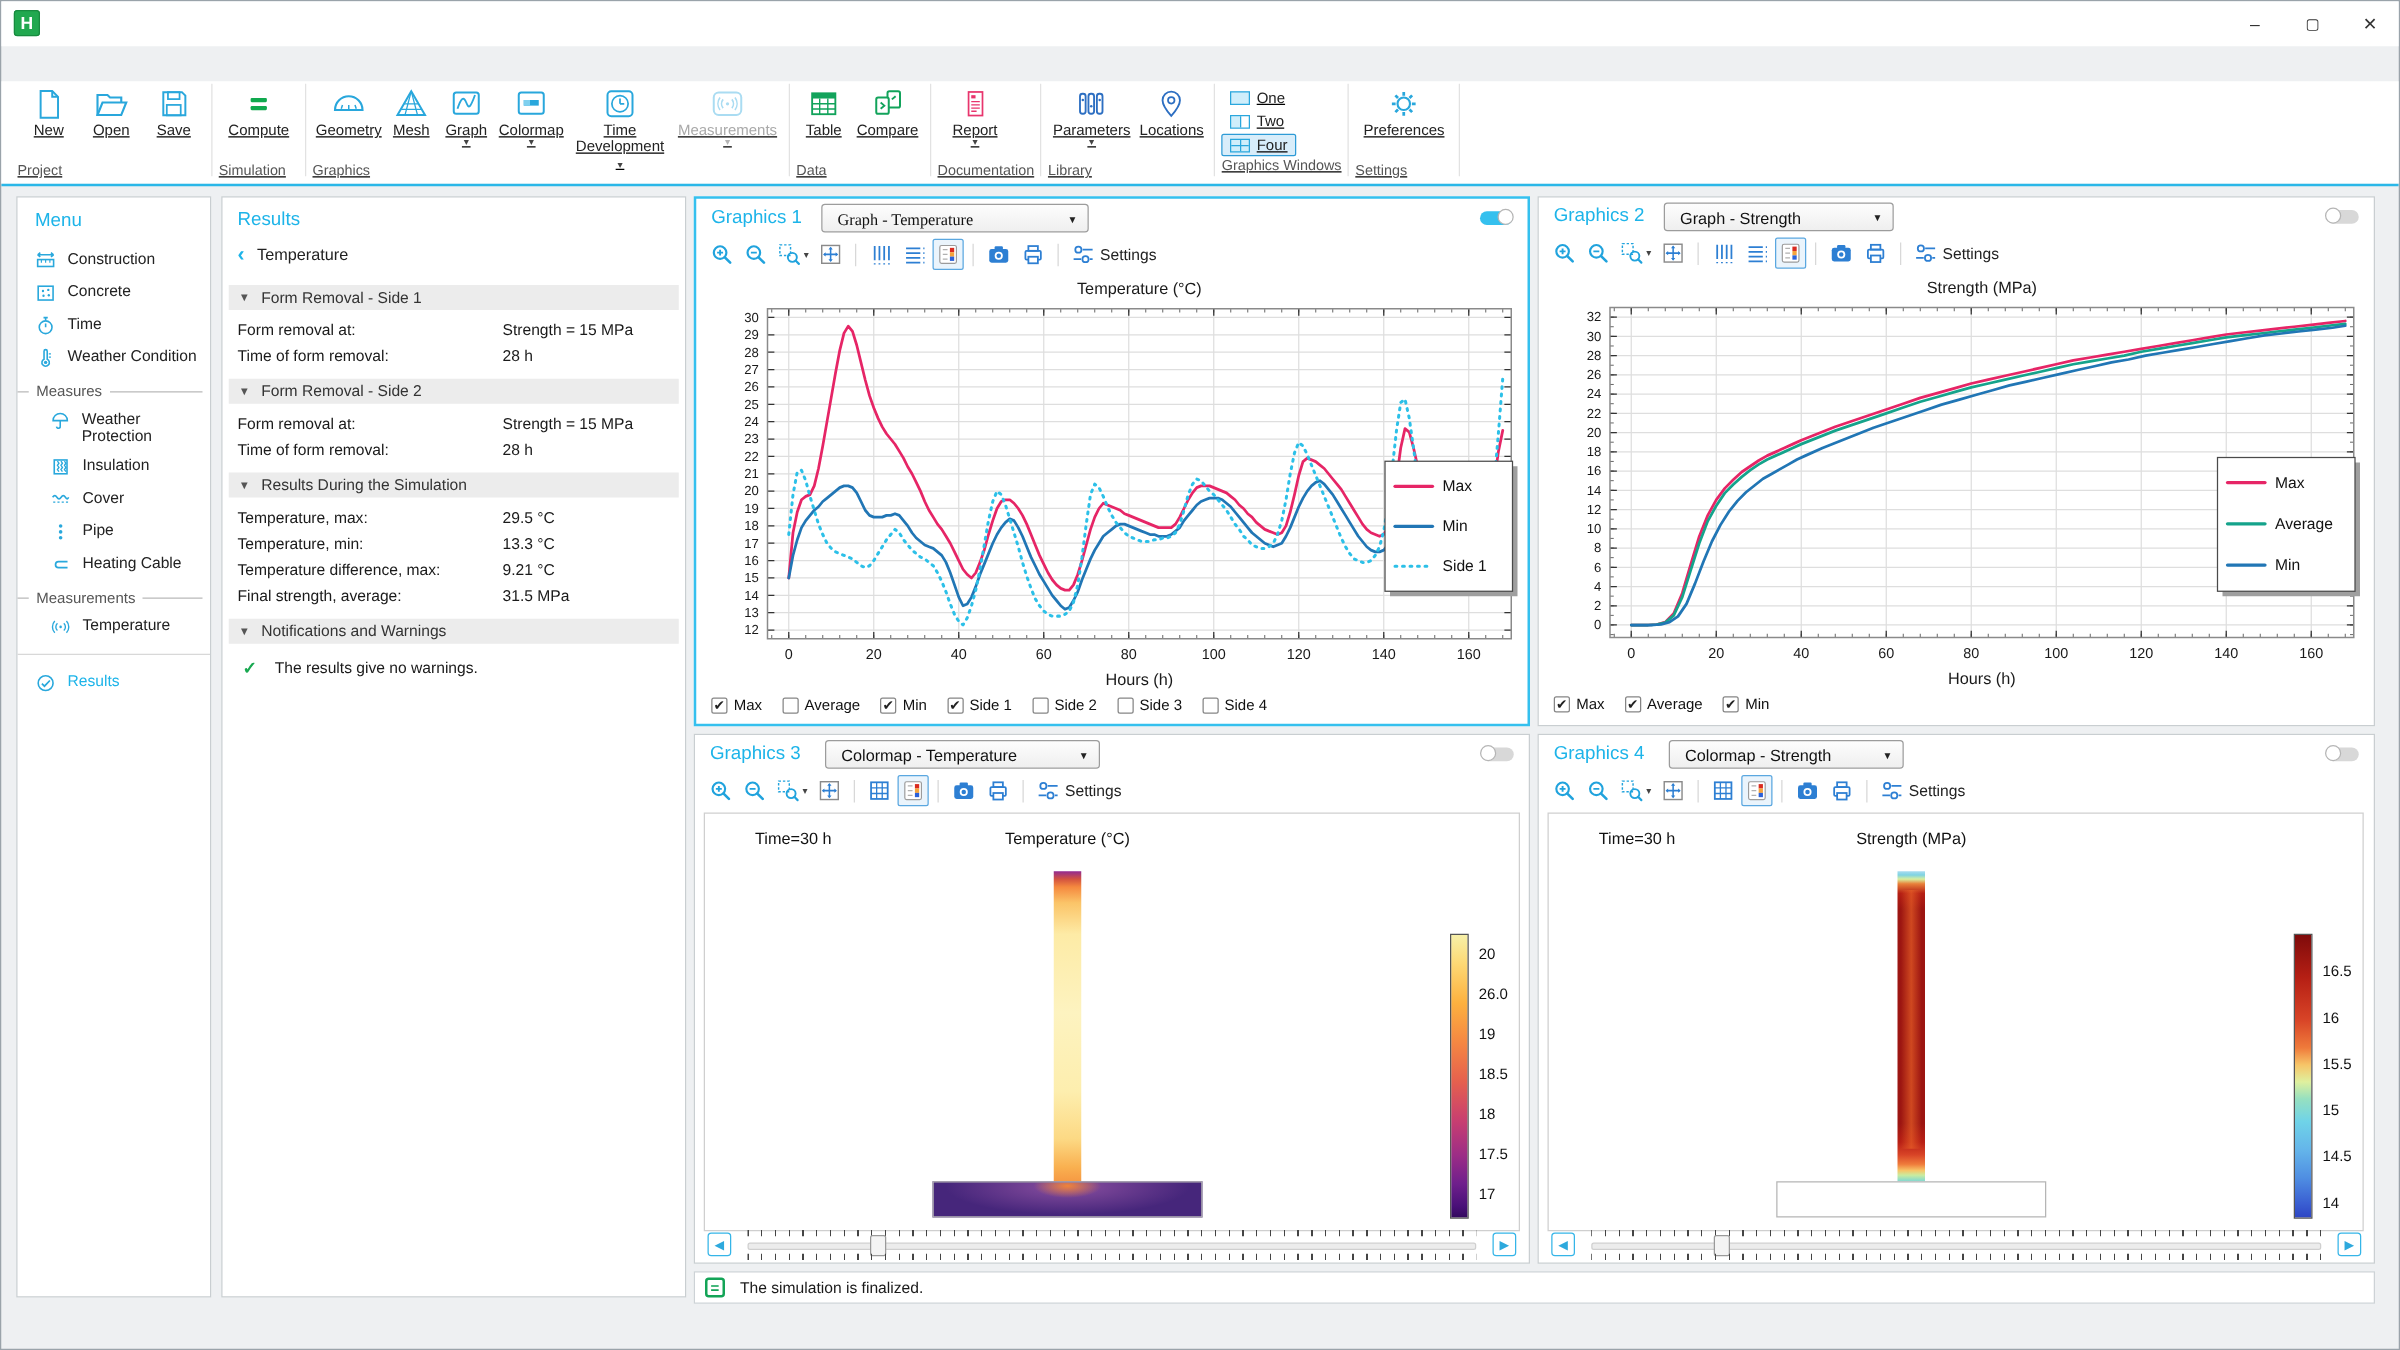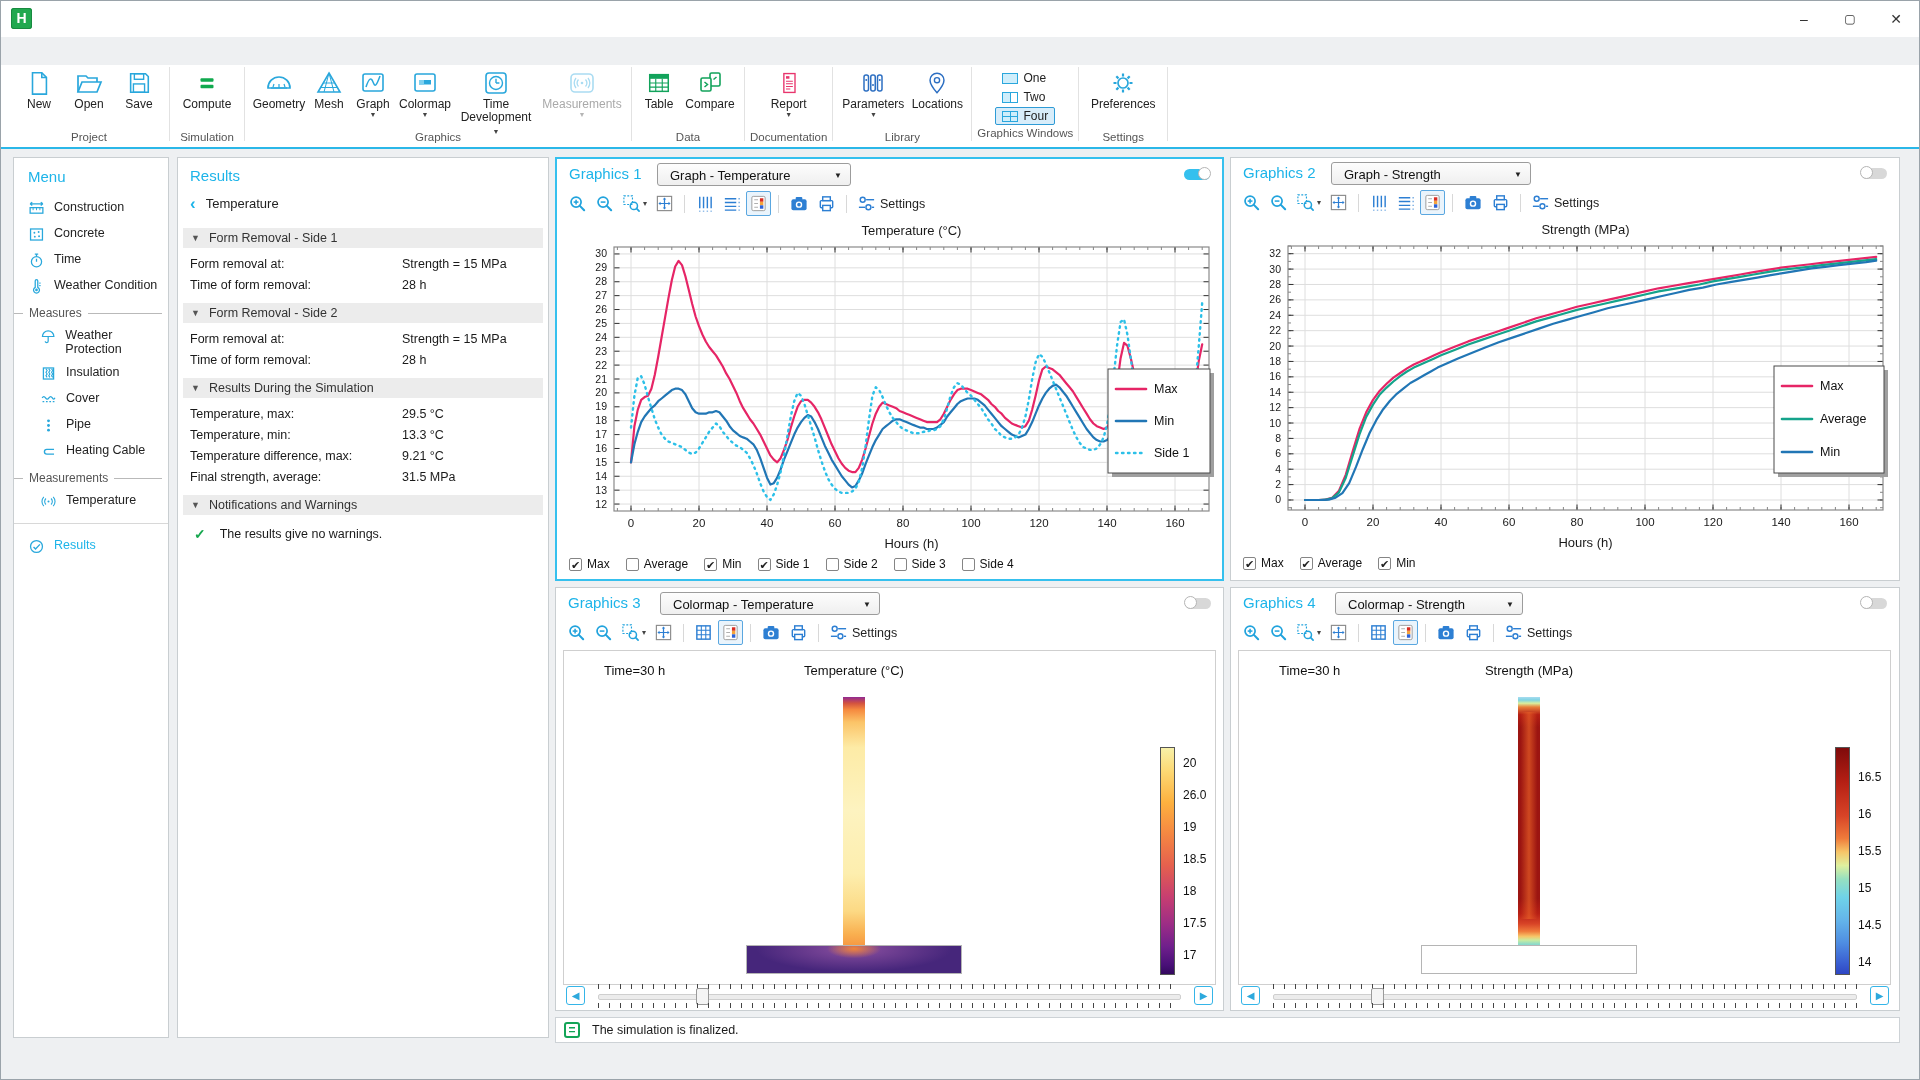--- a/index.html
+++ b/index.html
@@ -10,21 +10,21 @@
   .wintitle{position:absolute;left:0;right:0;top:8px;text-align:center;font-size:13px;color:#222;}
   .wintitle sup{font-size:8px;}
   .winctl{position:absolute;top:0;height:36px;width:46px;text-align:center;line-height:36px;font-size:14px;color:#333;}
   
   .tabrow{position:absolute;top:36px;left:0;right:0;height:28px;background:#fff;}
   .tab{position:absolute;top:0;height:28px;line-height:28px;text-align:center;font-size:13.5px;}
   .tab.file{left:22px;width:62px;background:#2b7cd3;color:#fff;}
   .tab.home{left:86px;width:62px;background:#fff;color:#2b7cd3;border:1px solid #dcdcdc;border-bottom:none;box-sizing:border-box;}
   
   .ribbon{position:absolute;top:64px;left:0;right:0;height:82px;background:#fff;display:flex;align-items:stretch;padding-left:8px;}
-  .rgroup{display:flex;flex-direction:column;align-items:center;padding:0 5px;}
+  .rgroup{display:flex;flex-direction:column;align-items:flex-start;padding:0 5px;text-decoration:underline;}
   .rbtns{display:flex;align-items:flex-start;height:64px;}
   .rlabel{font-size:11.5px;color:#555;line-height:16px;white-space:nowrap;}
   .rsep{width:1px;background:#e2e2e2;height:74px;margin-top:2px;}
   .rbtn{display:flex;flex-direction:column;align-items:center;width:50px;padding-top:3px;font-size:12px;color:#222;line-height:13px;text-align:center;}
   .rbtn .ricon{height:30px;display:flex;align-items:center;}
   .rbtn.disabled{color:#a9a9a9;}
   .rcaret{font-size:7px;color:#444;line-height:8px;}
   .rlab2{display:block;width:78px;}
   .gwstack{display:flex;flex-direction:column;gap:1px;padding-top:4px;}
   .gwbtn{display:flex;align-items:center;gap:5px;font-size:12px;color:#222;padding:1px 6px;border:1px solid transparent;border-radius:2px;}
@@ -511,21 +511,21 @@
         <span>Notifications and Warnings</span>
       </div>
     <div class="notif">
         <span class="nicon">✓</span>
         <span>The results give no warnings.</span>
       </div>
   </div>
 
   <div class="panel active" style="left:554px;top:156px;width:669px;height:424px;">
     <span class="p-title g-title">Graphics 1</span>
-    <span class="g-drop" style="left:100px;width:194px;"><span>Graph - Temperature</span><span class="dcaret">▼</span></span>
+    <span class="g-drop" style="left:100px;width:214px;font-family:Liberation Serif, serif;"><span>Graph - Temperature</span><span class="dcaret">▼</span></span>
     <span class="toggle on"></span>
     <div class="g-toolbar">
         <span class="tb-btn">
           <svg width="19" height="19" viewBox="0 0 20 20">
             <circle cx="8.5" cy="8.5" r="5.3" fill="none" stroke="#21a3dd" stroke-width="1.8"></circle>
             <line x1="12.5" y1="12.5" x2="17" y2="17" stroke="#21a3dd" stroke-width="2.2" stroke-linecap="round"></line>
             <line x1="6" y1="8.5" x2="11" y2="8.5" stroke="#21a3dd" stroke-width="1.6"></line>
             <line x1="8.5" y1="6" x2="8.5" y2="11" stroke="#21a3dd" stroke-width="1.6"></line>
           </svg>
         </span>
@@ -845,21 +845,21 @@
         </span>
         <span class="cb-item">
           <span class="cb-box"></span>
           <span>Side 4</span>
         </span>
       </div>
   </div>
 
   <div class="panel" style="left:1229px;top:156px;width:670px;height:424px;">
     <span class="p-title g-title">Graphics 2</span>
-    <span class="g-drop" style="left:100px;width:200px;"><span>Graph - Strength</span><span class="dcaret">▼</span></span>
+    <span class="g-drop" style="left:100px;width:184px;"><span>Graph - Strength</span><span class="dcaret">▼</span></span>
     <span class="toggle"></span>
     <div class="g-toolbar">
         <span class="tb-btn">
           <svg width="19" height="19" viewBox="0 0 20 20">
             <circle cx="8.5" cy="8.5" r="5.3" fill="none" stroke="#21a3dd" stroke-width="1.8"></circle>
             <line x1="12.5" y1="12.5" x2="17" y2="17" stroke="#21a3dd" stroke-width="2.2" stroke-linecap="round"></line>
             <line x1="6" y1="8.5" x2="11" y2="8.5" stroke="#21a3dd" stroke-width="1.6"></line>
             <line x1="8.5" y1="6" x2="8.5" y2="11" stroke="#21a3dd" stroke-width="1.6"></line>
           </svg>
         </span>

